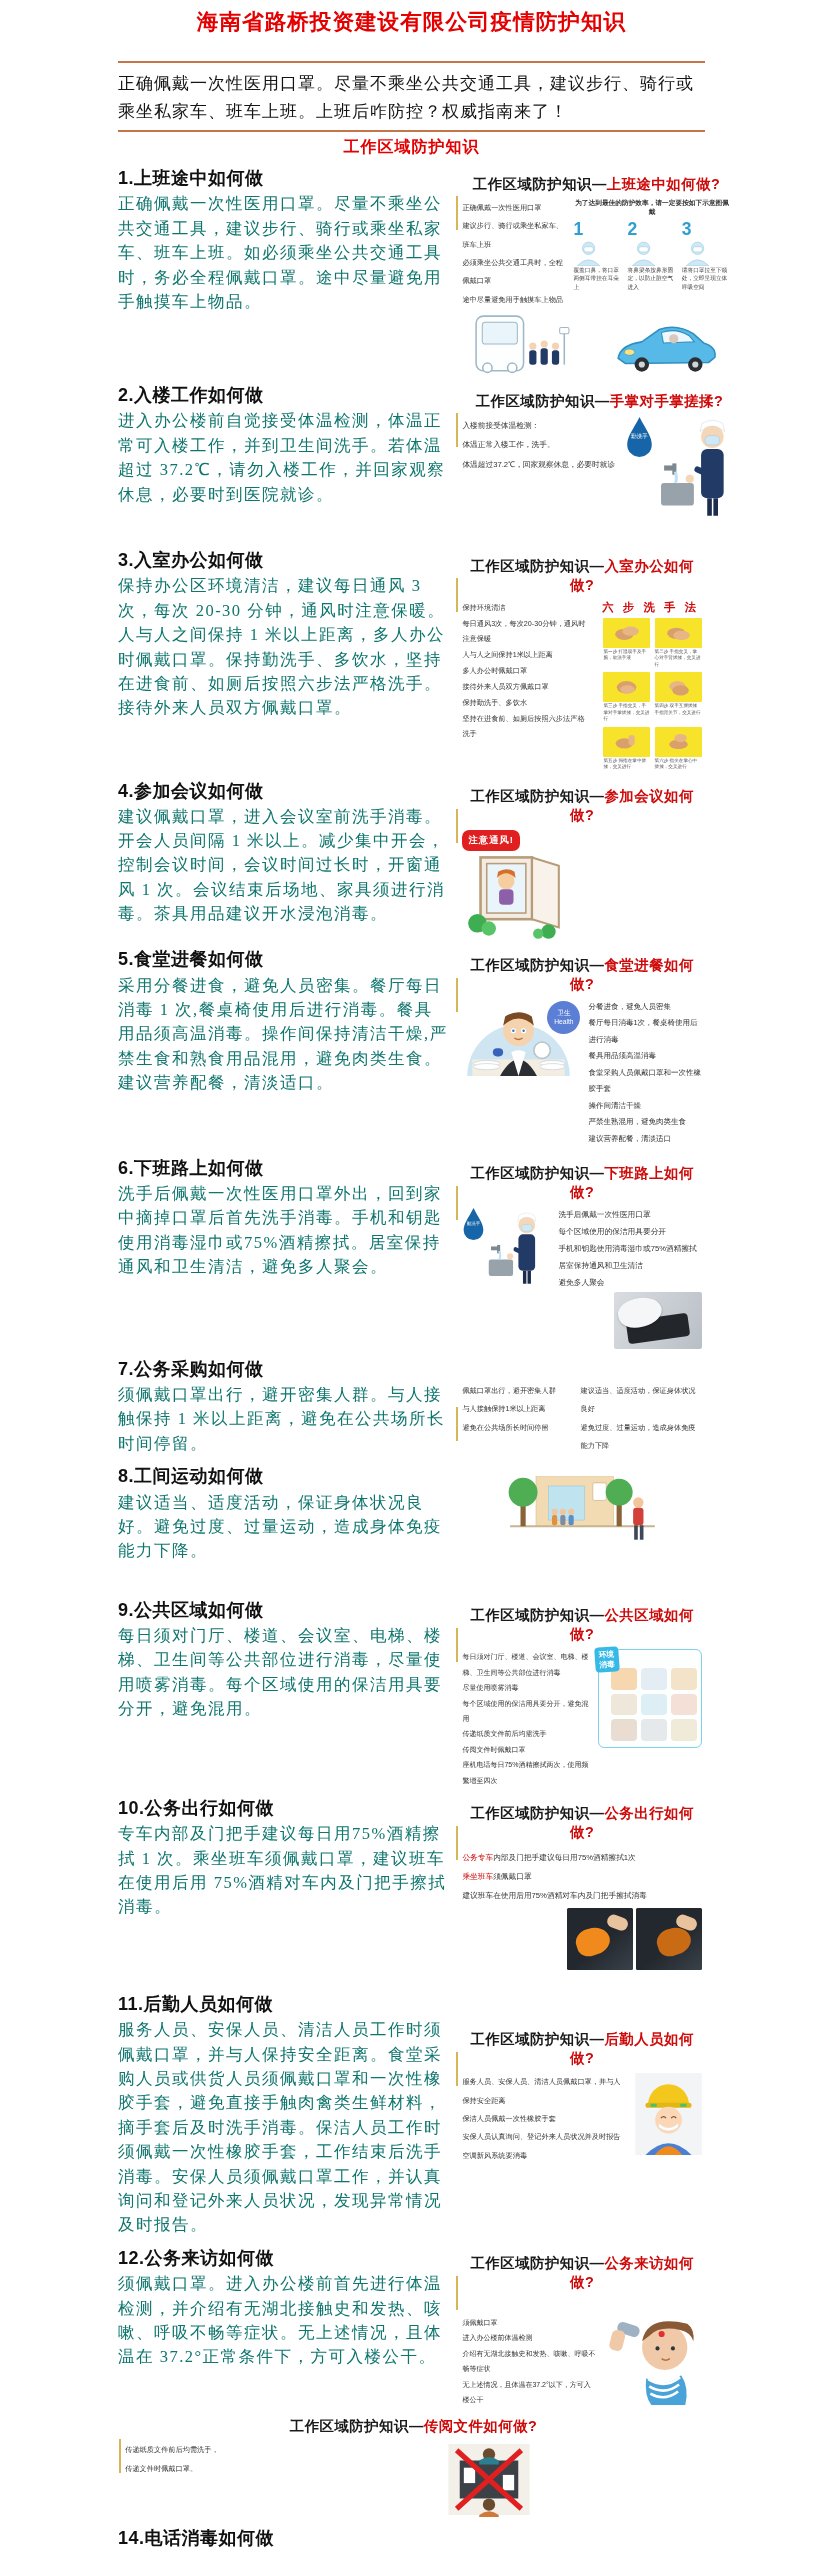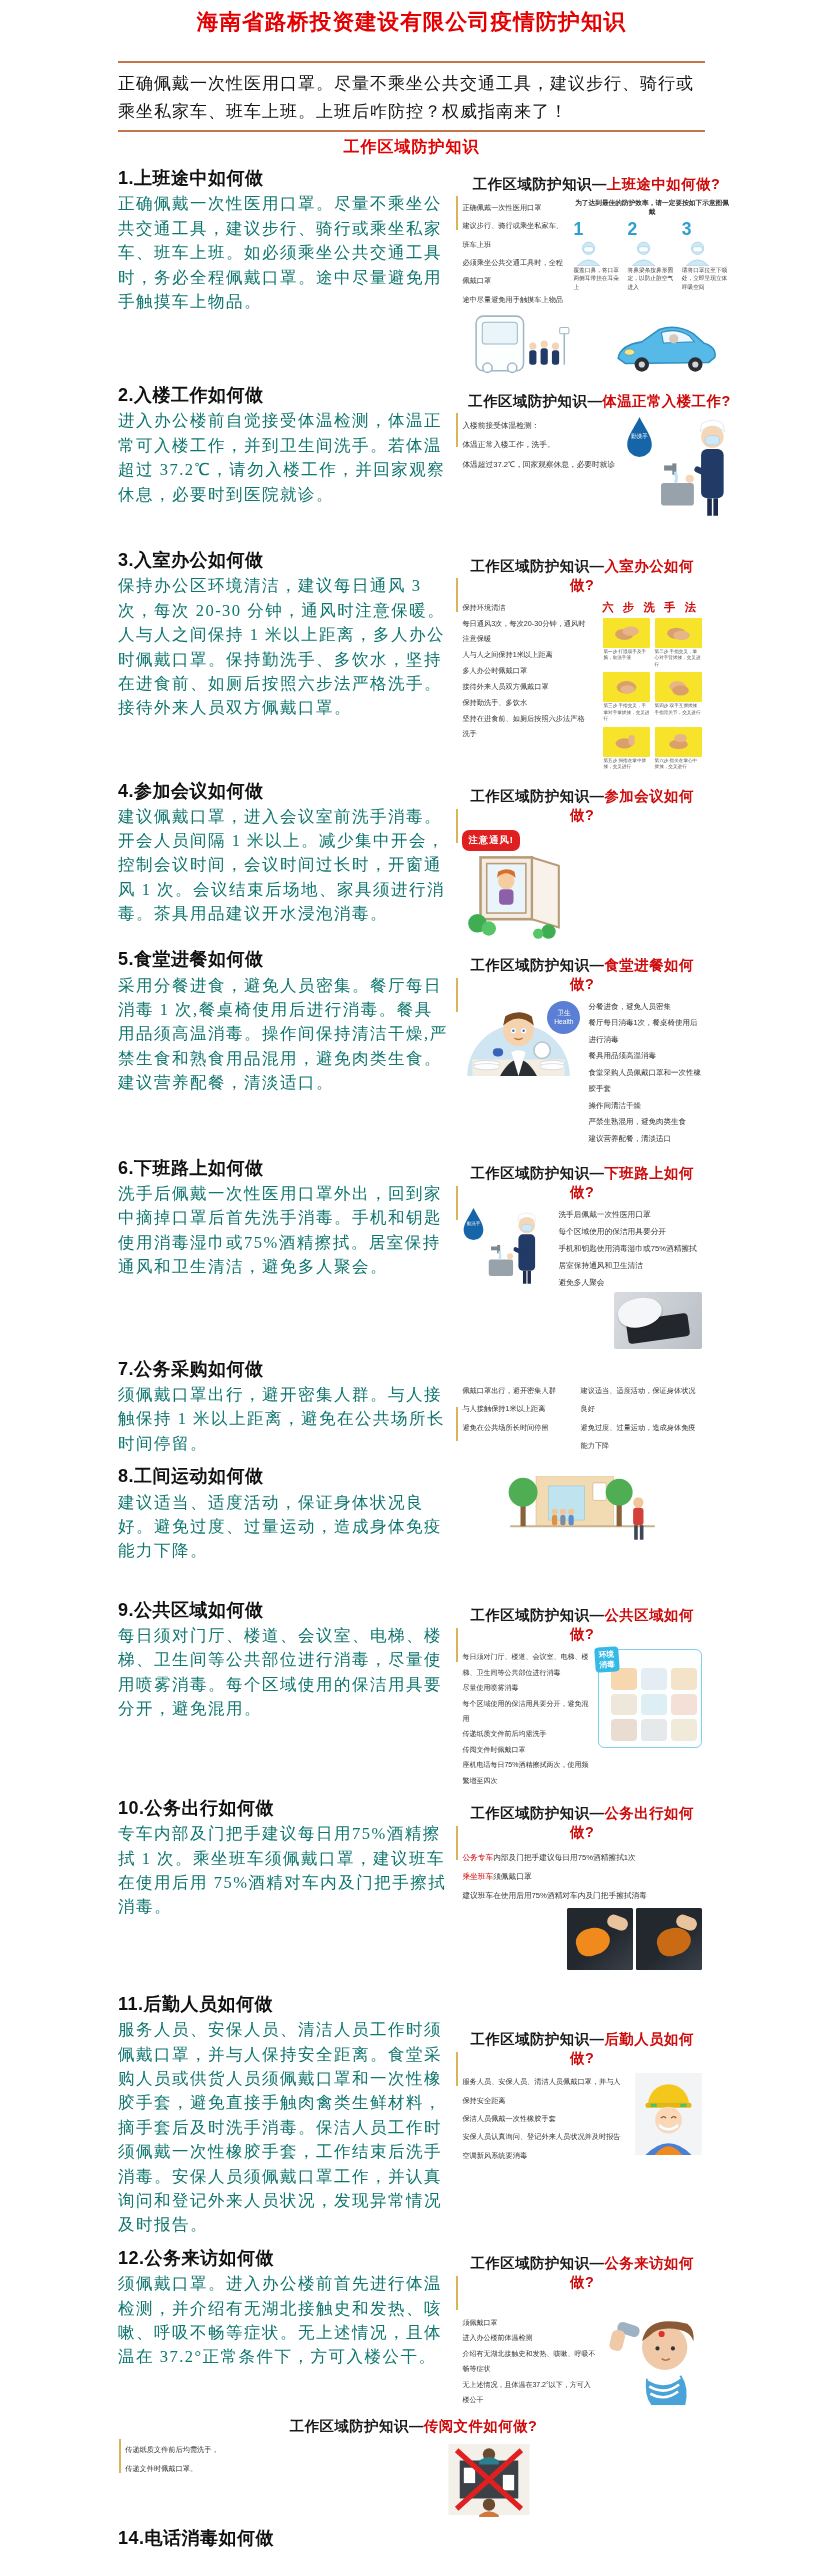--- a/index.html
+++ b/index.html
@@ -141,21 +141,21 @@
   </section>
 
   <section class="sec" style="min-height:165px">
     <div class="col-text">
       <h2 class="sec-h">2.入楼工作如何做</h2>
       <p class="sec-b">进入办公楼前自觉接受体温检测，体温正常可入楼工作，并到卫生间洗手。若体温超过 37.2℃，请勿入楼工作，并回家观察休息，必要时到医院就诊。</p>
     </div>
     <aside class="col-card">
       <div class="card">
         <div class="goldbar"></div>
-        <h3 class="card-title"><span>工作区域防护知识—</span><span class="ct-red">体温正常入楼工作?</span></h3>
+        <h3 class="card-title"><span>工作区域防护知识—</span><span class="ct-red">手掌对手掌搓揉?</span></h3>
         <div class="crow">
           <div class="clines" style="width:155px">入楼前接受体温检测：
 体温正常入楼工作，洗手。
 体温超过37.2℃，回家观察休息，必要时就诊</div>
           <div style="flex:1;display:flex;gap:5.2px;justify-content:flex-end">
             <svg width="29" height="43" viewBox="0 0 56 84">
               <path d="M28 2 C40 26 52 40 52 56 A24 24 0 0 1 4 56 C4 40 16 26 28 2 Z" fill="#1565a8"></path>
               <text x="28" y="42" fill="#fff" font-size="11" text-anchor="middle">勤洗手</text>
             </svg>
             <svg width="77" height="103" viewBox="0 0 150 200">

